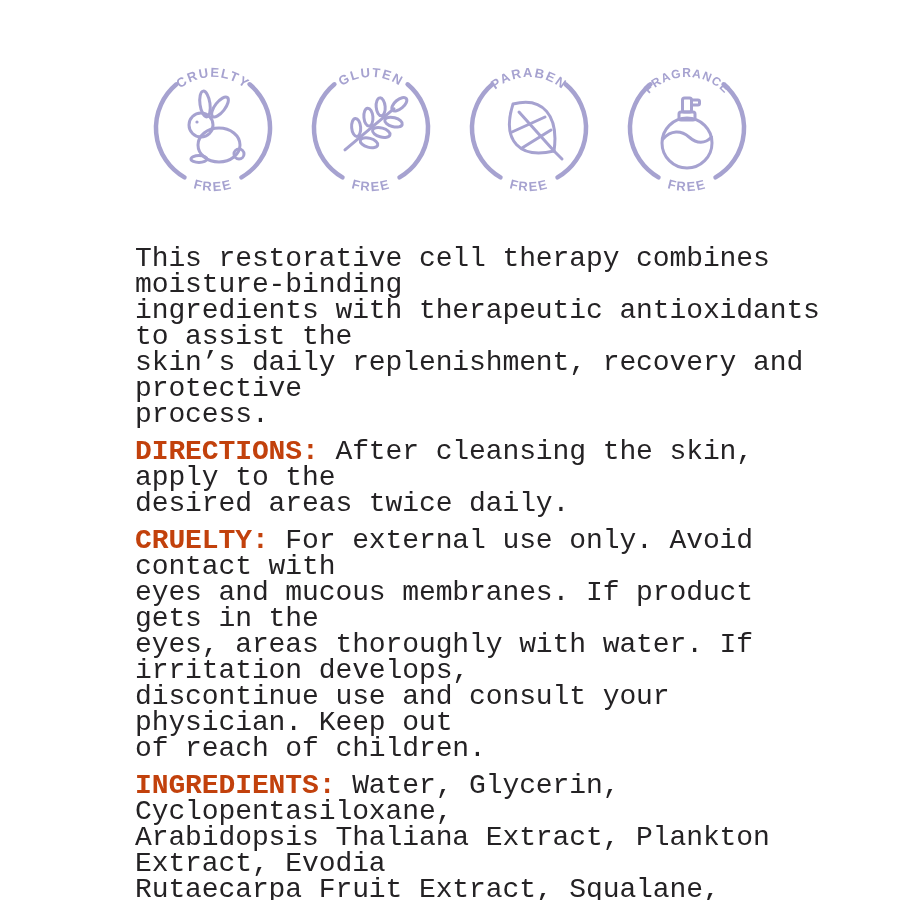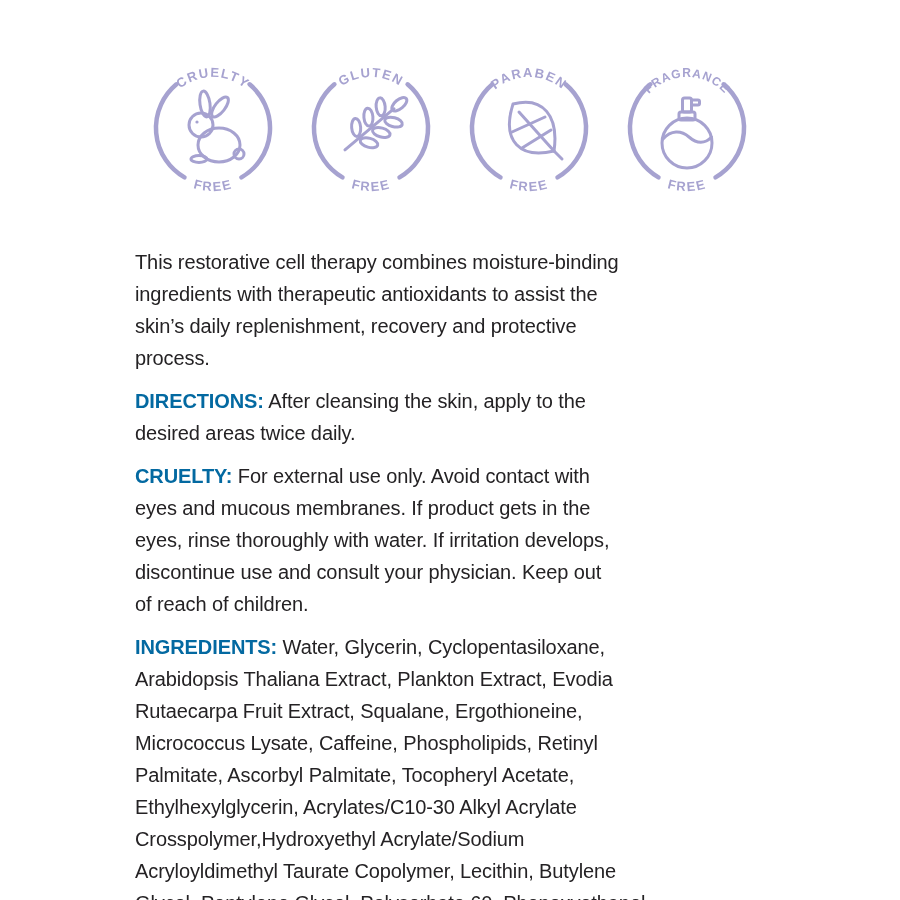--- a/index.html
+++ b/index.html
@@ -37,29 +37,30 @@
   .badge-text-long {
     font-size: 12px;
     letter-spacing: 1px;
   }
   .copy {
     width: 700px;
     margin: 46px 0 0 135px;
   }
   .copy p {
     margin: 0 0 11px 0;
-    font-size: 20px;
-    line-height: 32px;
+    font-size: 28px;
+    line-height: 26px;
     letter-spacing: -0.1px;
     color: #242224;
     white-space: pre-line;
+    font-family: Liberation Mono, monospace;
   }
   .copy .head {
     font-weight: 700;
-    color: #0369a1;
+    color: #c2410c;
   }
 </style>
 </head>
 <body>
 
 <div class="label-wrap">
 
   <div class="badge-row">
 
     <div class="badge">
@@ -162,21 +163,21 @@
     <p><span>This restorative cell therapy combines moisture-binding
 ingredients with therapeutic antioxidants to assist the
 skin’s daily replenishment, recovery and protective
 process.</span></p>
 
     <p><span class="head">DIRECTIONS:</span><span> After cleansing the skin, apply to the
 desired areas twice daily.</span></p>
 
     <p><span class="head">CRUELTY:</span><span> For external use only. Avoid contact with
 eyes and mucous membranes. If product gets in the
-eyes, rinse thoroughly with water. If irritation develops,
+eyes, areas thoroughly with water. If irritation develops,
 discontinue use and consult your physician. Keep out
 of reach of children.</span></p>
 
     <p><span class="head">INGREDIENTS:</span><span> Water, Glycerin, Cyclopentasiloxane,
 Arabidopsis Thaliana Extract, Plankton Extract, Evodia
 Rutaecarpa Fruit Extract, Squalane, Ergothioneine,
 Micrococcus Lysate, Caffeine, Phospholipids, Retinyl
 Palmitate, Ascorbyl Palmitate, Tocopheryl Acetate,
 Ethylhexylglycerin, Acrylates/C10-30 Alkyl Acrylate
 Crosspolymer,Hydroxyethyl Acrylate/Sodium

